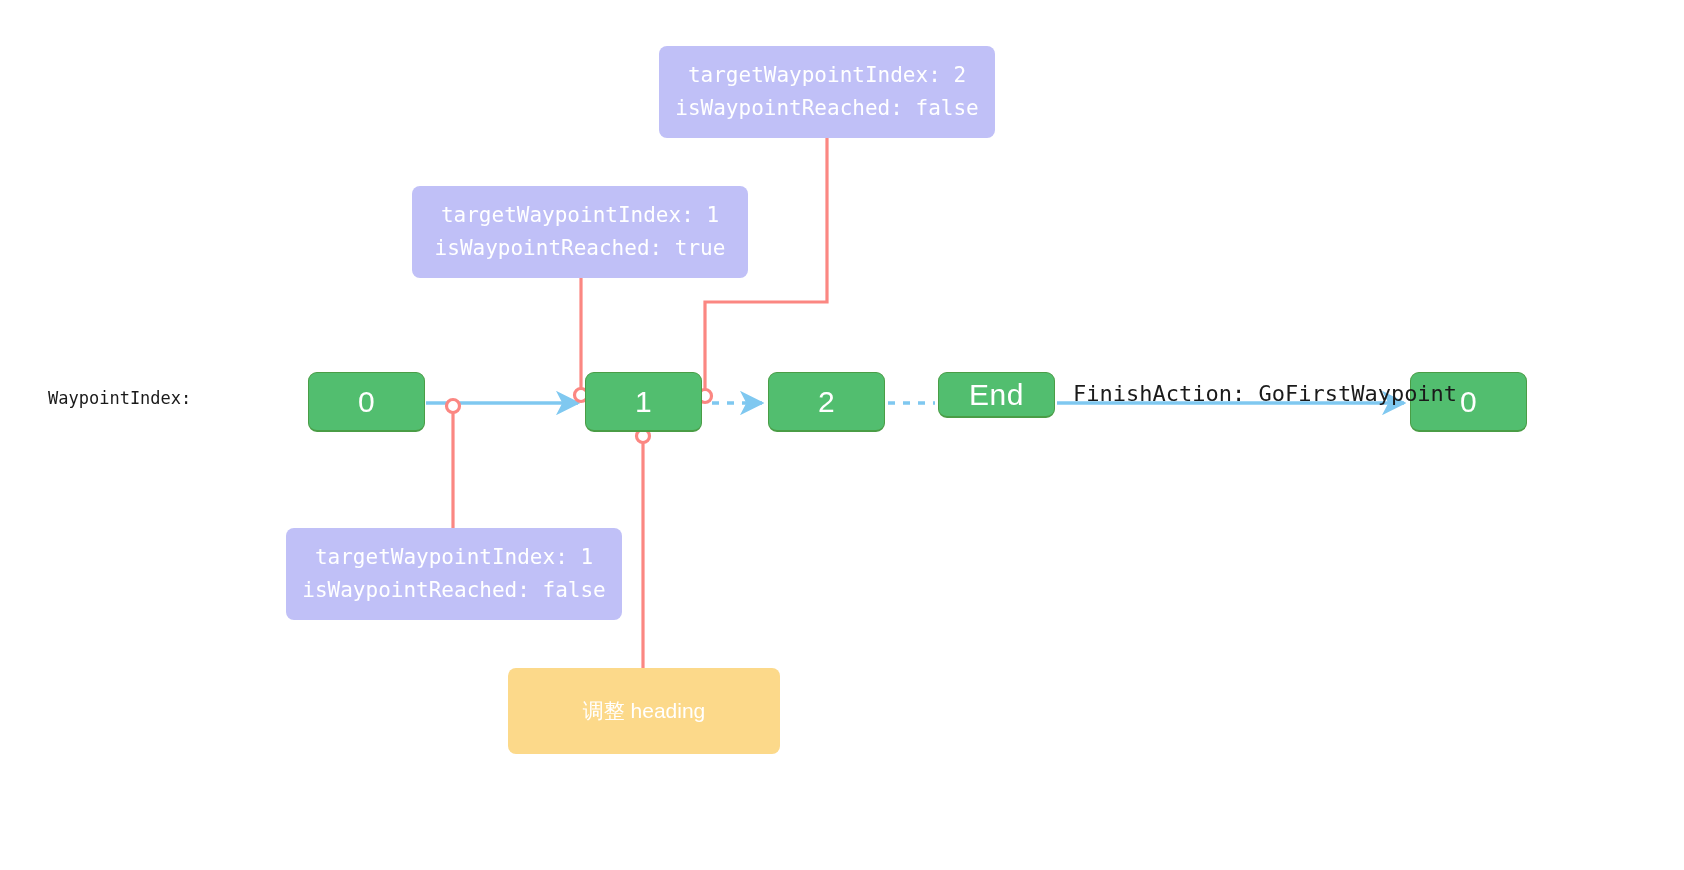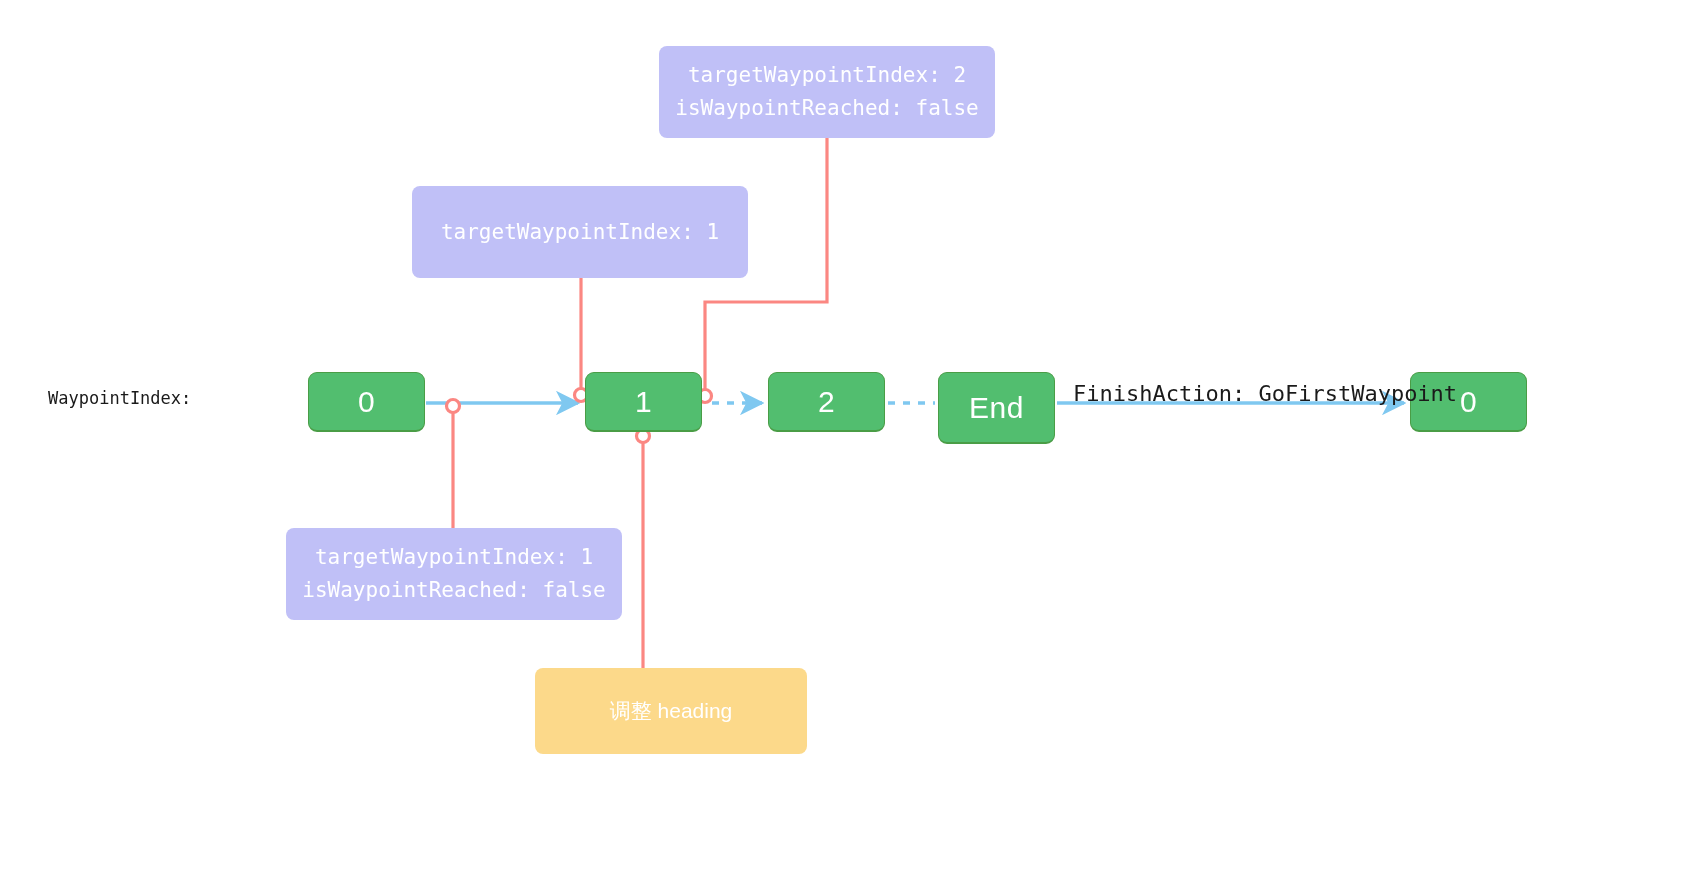--- a/index.html
+++ b/index.html
@@ -68,21 +68,20 @@
     line-height: 1.55;
     letter-spacing: 0px;
     padding: 22px 22px;
   }
   .callout-orange {
     background: #fcd98a;
     font-family: "Liberation Sans", sans-serif;
     font-size: 21px;
     line-height: 1.6;
     padding: 10px 24px;
-    margin-left: 27px;
   }
   .callout-line { white-space: pre; }
 
   
   .axis-label {
     position: absolute;
     font-family: "DejaVu Sans Mono", "Liberation Mono", monospace;
     font-size: 17px;
     color: #1a1a1a;
     letter-spacing: 0px;
@@ -137,37 +136,38 @@
   </div>
 
   <div class="node node-green" style="left:585px; top:372px; width:117px; height:60px;">
     <span>1</span>
   </div>
 
   <div class="node node-green" style="left:768px; top:372px; width:117px; height:60px;">
     <span>2</span>
   </div>
 
-  <div class="node node-green" style="left:938px; top:372px; width:117px; height:72px;">
+  <div class="node node-green" style="left:938px; top:372px; width:117px; height:46px;">
     <span>End</span>
   </div>
 
   <div class="node node-green" style="left:1410px; top:372px; width:117px; height:60px;">
     <span>0</span>
   </div>
 
   <div class="edge-label" style="left:1073px; top:381px;">FinishAction: GoFirstWaypoint</div>
 
   <div class="callout callout-purple" style="left:659px; top:46px; width:336px; height:92px;">
     <span class="callout-line">targetWaypointIndex: 2</span>
     <span class="callout-line">isWaypointReached: false</span>
   </div>
 
   <div class="callout callout-purple" style="left:412px; top:186px; width:336px; height:92px;">
     <span class="callout-line">targetWaypointIndex: 1</span>
+    <span class="callout-line">isWaypointReached: true</span>
   </div>
 
   <div class="callout callout-purple" style="left:286px; top:528px; width:336px; height:92px;">
     <span class="callout-line">targetWaypointIndex: 1</span>
     <span class="callout-line">isWaypointReached: false</span>
   </div>
 
   <div class="callout callout-orange" style="left:508px; top:668px; width:272px; height:86px;">
     <span class="callout-line">调整 heading</span>
   </div>

